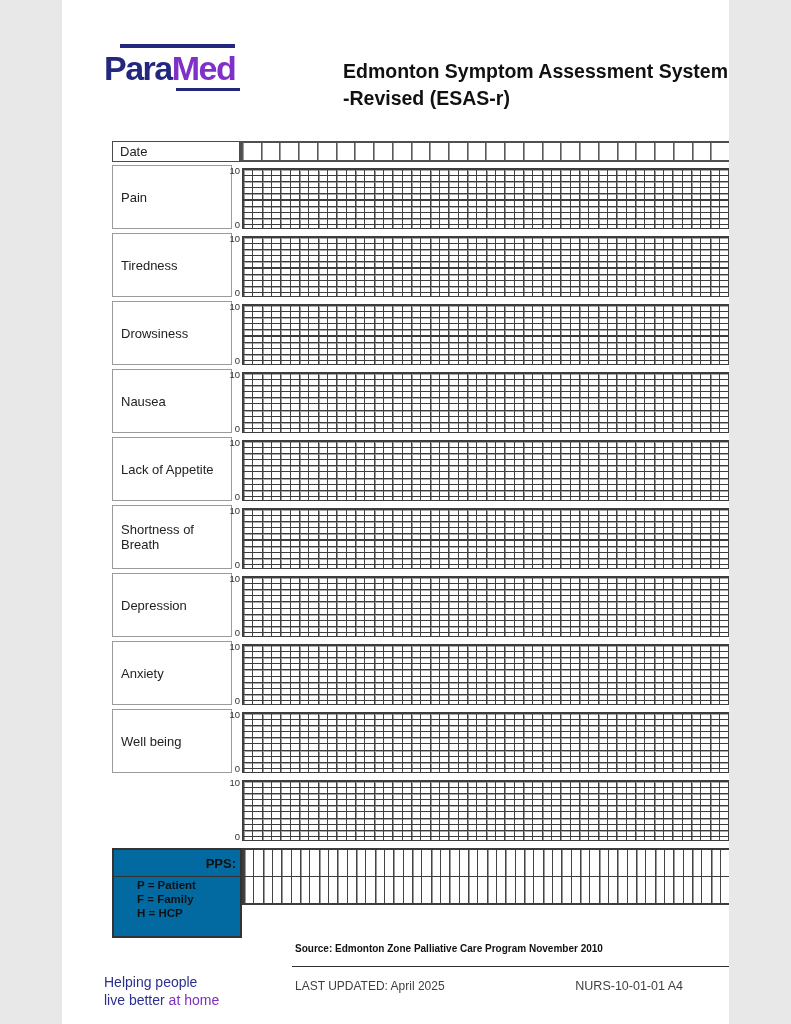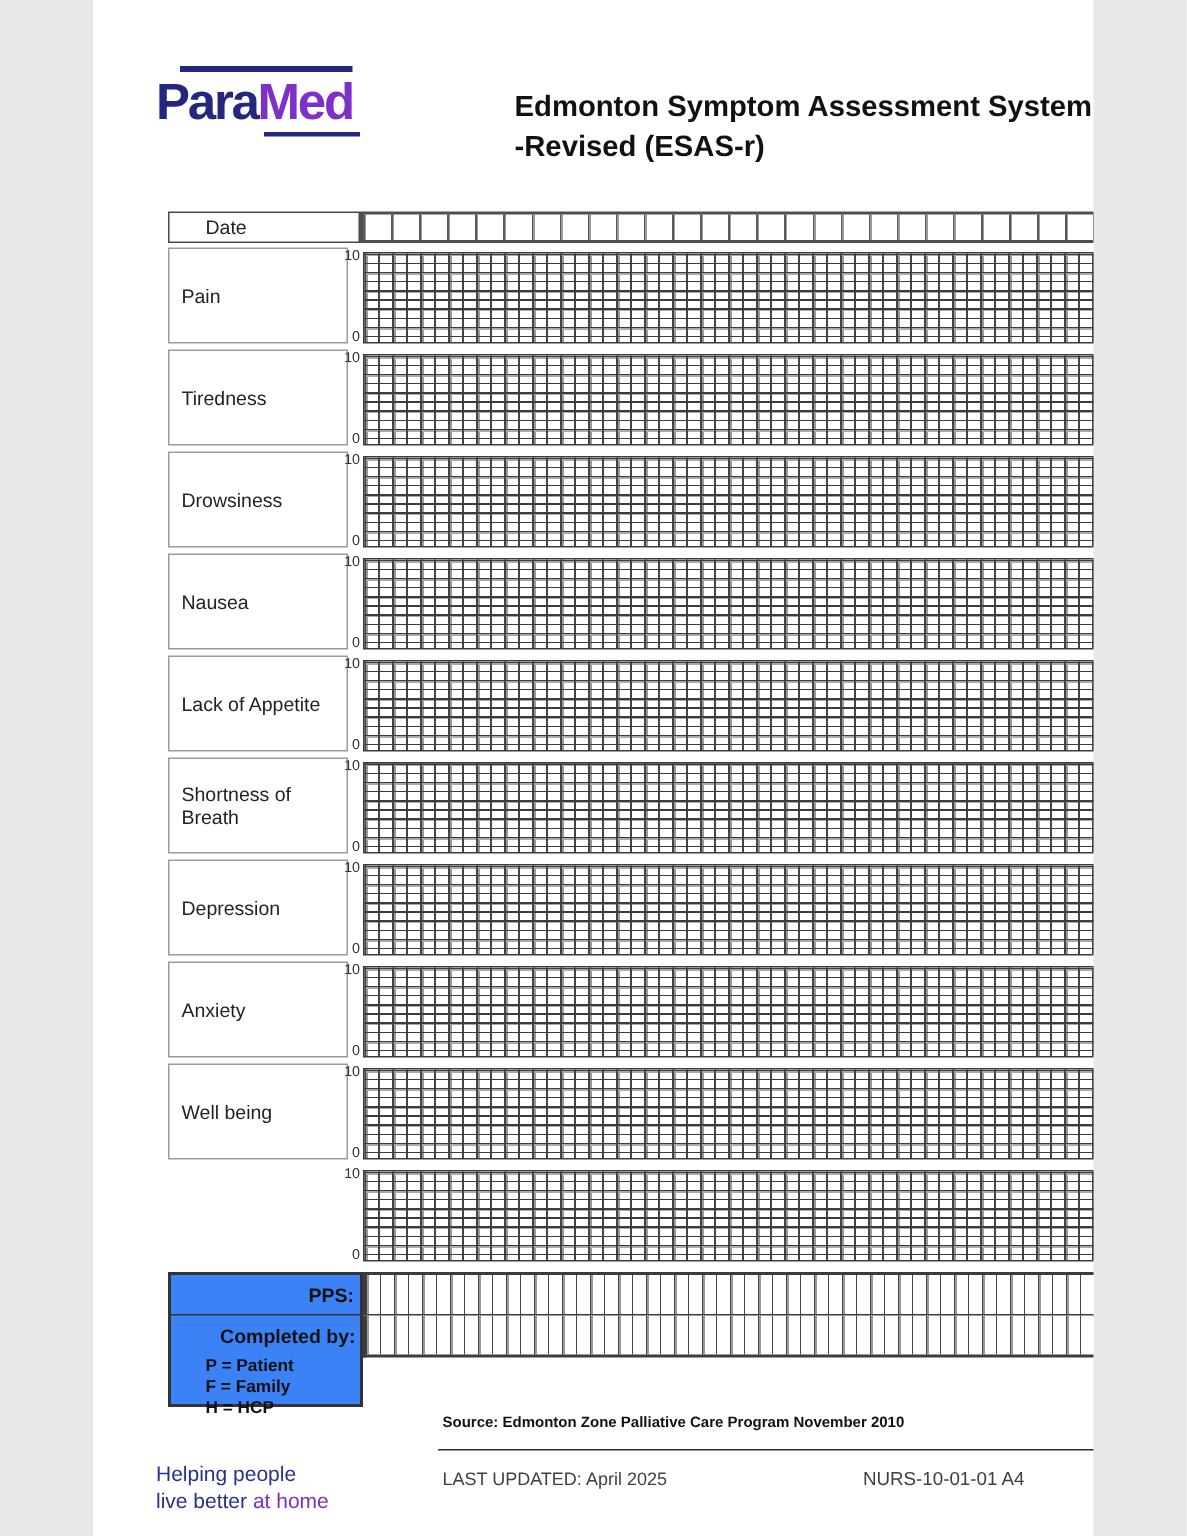--- a/index.html
+++ b/index.html
@@ -22,21 +22,21 @@
   .logo .bar-bottom { position: absolute; left: 72px; top: 50px; width: 64px; height: 3px; background: #23277d; }
 
   
   .title { position: absolute; left: 281px; top: 58px; width: 430px;
            font-size: 19.5px; font-weight: bold; color: #111; line-height: 27px; }
 
   
   .date-label-box {
     position: absolute; left: 50px; top: 141px; width: 128px; height: 21px;
     border: 1.5px solid #4a4a4a; background: #fff;
-    font-size: 13px; color: #222; display: flex; align-items: center; padding-left: 24px; text-align: right;
+    font-size: 13px; color: #222; display: flex; align-items: center; padding-left: 7px; text-align: right;
   }
   .date-cells {
     position: absolute; left: 178px; top: 141px; width: 562px; height: 21px;
     border: 2px solid #4f4f4f; background: #fff;
     background-image:
       repeating-linear-gradient(90deg, #5a5a5a 0px, #5a5a5a 1px, transparent 1px, transparent 18.73px),
       repeating-linear-gradient(90deg, #9a9a9a 0px, #9a9a9a 2px, transparent 2px, transparent 18.73px);
   }
 
   .block { position: absolute; left: 0; width: 791px; height: 68px; }
@@ -56,21 +56,21 @@
     background-image:
       repeating-linear-gradient(180deg, #3c3c3c 0px, #3c3c3c 1px, transparent 1px, transparent 6.1px),
       repeating-linear-gradient(90deg,  #444444 0px, #444444 1px, transparent 1px, transparent 9.3333px),
       repeating-linear-gradient(180deg, #aaaaaa 0px, #aaaaaa 2px, transparent 2px, transparent 12.2px),
       repeating-linear-gradient(90deg,  #9a9a9a 0px, #9a9a9a 2px, transparent 2px, transparent 18.6667px);
   }
 
   
   .pps-box {
     position: absolute; left: 50px; top: 848px; width: 130px; height: 90px;
-    border: 2px solid #333; background: #3b82f6; color: #111;
+    border: 2px solid #333; background: #0369a1; color: #111;
   }
   .pps-box .row1 { height: 27px; border-bottom: 1.5px solid #333; display: flex;
                    align-items: center; justify-content: flex-end; padding-right: 4px;
                    font-size: 13px; font-weight: bold; }
   .pps-box .row2 { height: 26px; display: flex; align-items: center; justify-content: flex-end;
                    padding-right: 3px; font-size: 13px; font-weight: bold; }
   .pps-box .legend { padding: 1px 0 0 23px; font-size: 11.5px; font-weight: bold; line-height: 14px; }
   .cells-row {
     position: absolute; left: 180px; width: 560px; background: #fff;
     border: 2px solid #3c3c3c;
@@ -195,21 +195,20 @@
   </div>
 
   <div class="block" style="top:777px">
     <div class="scale-max">10</div>
     <div class="scale-min">0</div>
     <div class="score-grid"></div>
   </div>
 
   <div class="pps-box">
     <div class="row1">PPS:</div>
-    <div class="row2">Completed by:</div>
     <div class="legend">
       <div>P = Patient</div>
       <div>F = Family</div>
       <div>H = HCP</div>
     </div>
   </div>
   <div class="cells-row pps-cells"></div>
   <div class="cells-row completed-cells"></div>
 
   <div class="source-note">Source: Edmonton Zone Palliative Care Program November 2010</div>

